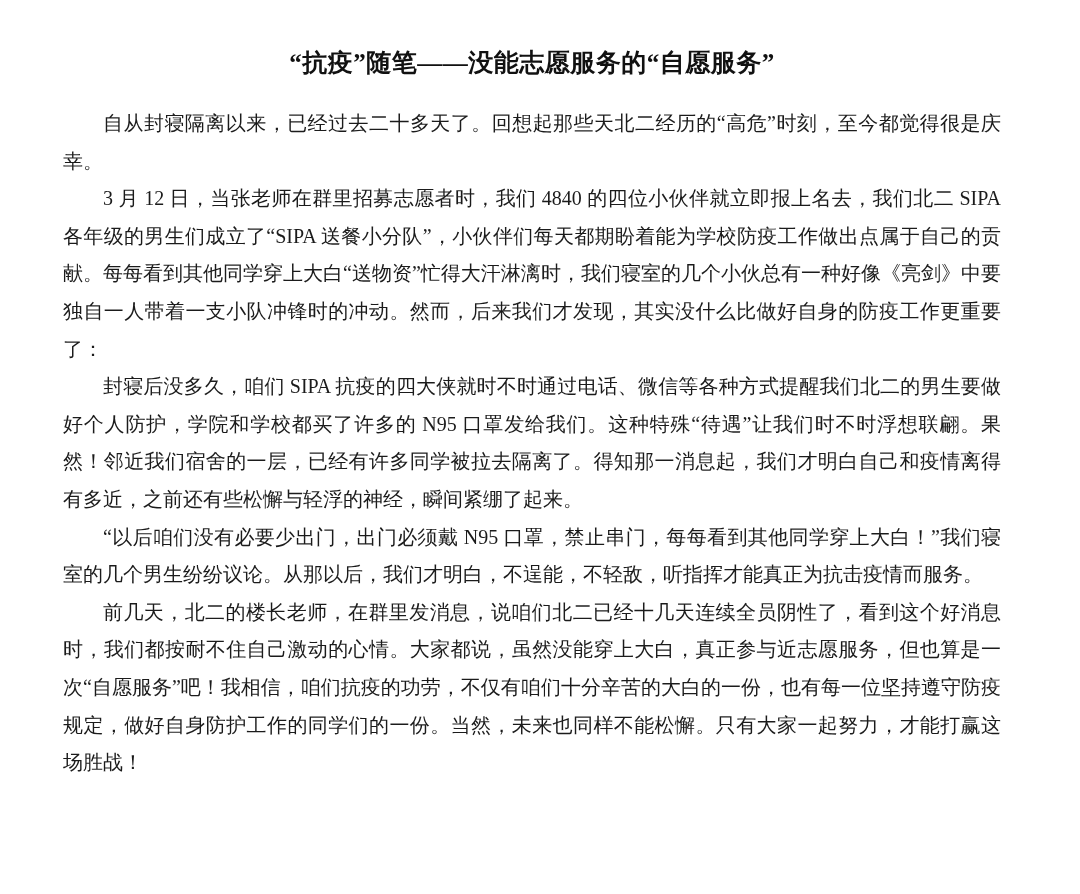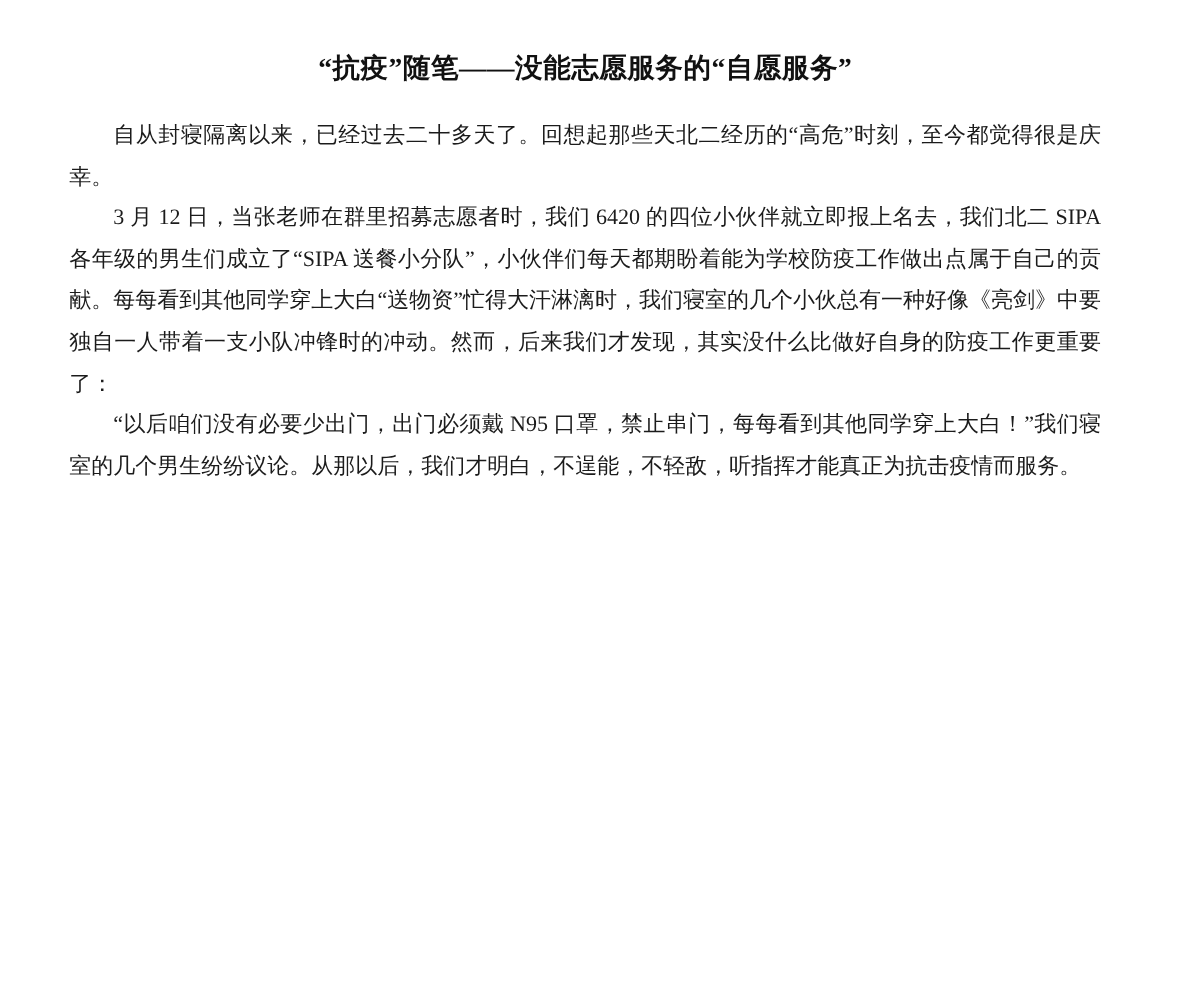--- a/index.html
+++ b/index.html
@@ -36,16 +36,18 @@
     word-break: break-all;
   }
 </style>
 </head>
 <body>
 
 <div class="page">
   <h1 class="doc-title">“抗疫”随笔——没能志愿服务的“自愿服务”</h1>
   <div class="doc-body">
       <p>自从封寝隔离以来，已经过去二十多天了。回想起那些天北二经历的“高危”时刻，至今都觉得很是庆幸。</p>
-      <p>3 月 12 日，当张老师在群里招募志愿者时，我们 6420 的四位小伙伴就立即报上名去，我们北二 SIPA 各年级的男生们成立了“SIPA 送餐小分队”，小伙伴们每天都期盼着能为学校防疫工作做出点属于自己的贡献。每每看到其他同学穿上大白“送物资”忙得大汗淋漓时，我们寝室的几个小伙总有一种好像《亮剑》中要独自一人带着一支小队冲锋时的冲动。然而，后来我们才发现，其实没什么比做好自身的防疫工作更重要了：</p>
+      <p>3 月 12 日，当张老师在群里招募志愿者时，我们 4840 的四位小伙伴就立即报上名去，我们北二 SIPA 各年级的男生们成立了“SIPA 送餐小分队”，小伙伴们每天都期盼着能为学校防疫工作做出点属于自己的贡献。每每看到其他同学穿上大白“送物资”忙得大汗淋漓时，我们寝室的几个小伙总有一种好像《亮剑》中要独自一人带着一支小队冲锋时的冲动。然而，后来我们才发现，其实没什么比做好自身的防疫工作更重要了：</p>
+      <p>封寝后没多久，咱们 SIPA 抗疫的四大侠就时不时通过电话、微信等各种方式提醒我们北二的男生要做好个人防护，学院和学校都买了许多的 N95 口罩发给我们。这种特殊“待遇”让我们时不时浮想联翩。果然！邻近我们宿舍的一层，已经有许多同学被拉去隔离了。得知那一消息起，我们才明白自己和疫情离得有多近，之前还有些松懈与轻浮的神经，瞬间紧绷了起来。</p>
       <p>“以后咱们没有必要少出门，出门必须戴 N95 口罩，禁止串门，每每看到其他同学穿上大白！”我们寝室的几个男生纷纷议论。从那以后，我们才明白，不逞能，不轻敌，听指挥才能真正为抗击疫情而服务。</p>
+      <p>前几天，北二的楼长老师，在群里发消息，说咱们北二已经十几天连续全员阴性了，看到这个好消息时，我们都按耐不住自己激动的心情。大家都说，虽然没能穿上大白，真正参与近志愿服务，但也算是一次“自愿服务”吧！我相信，咱们抗疫的功劳，不仅有咱们十分辛苦的大白的一份，也有每一位坚持遵守防疫规定，做好自身防护工作的同学们的一份。当然，未来也同样不能松懈。只有大家一起努力，才能打赢这场胜战！</p>
     </div>
 </div>
 
 </body></html>

